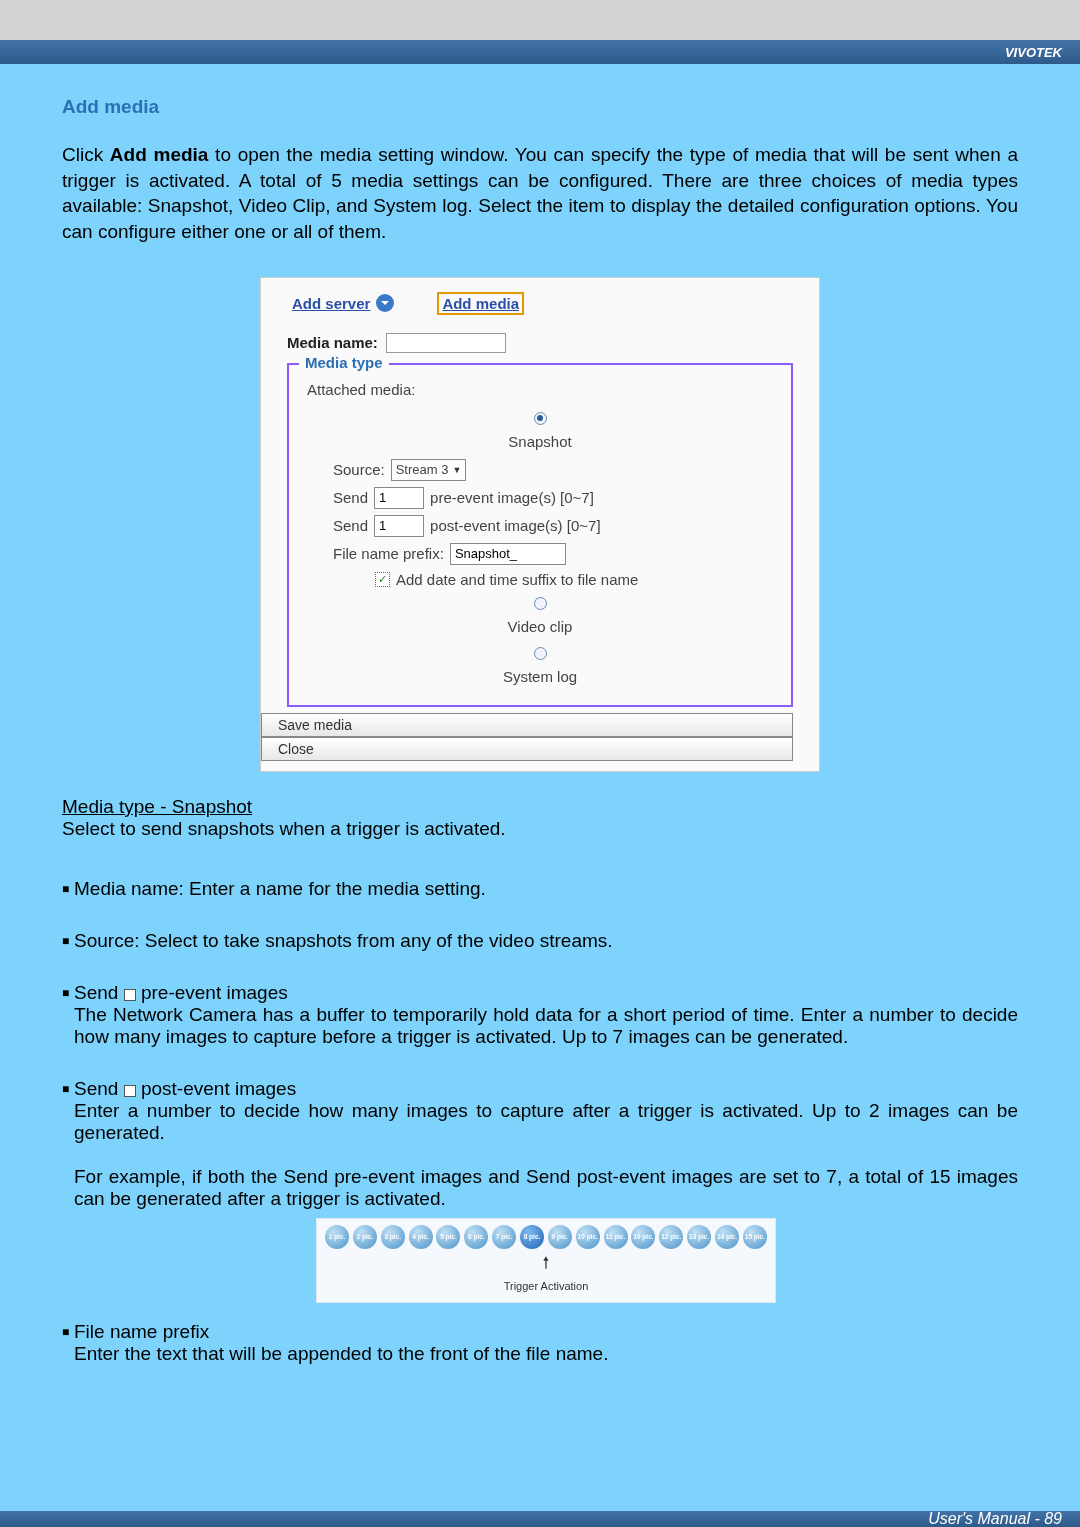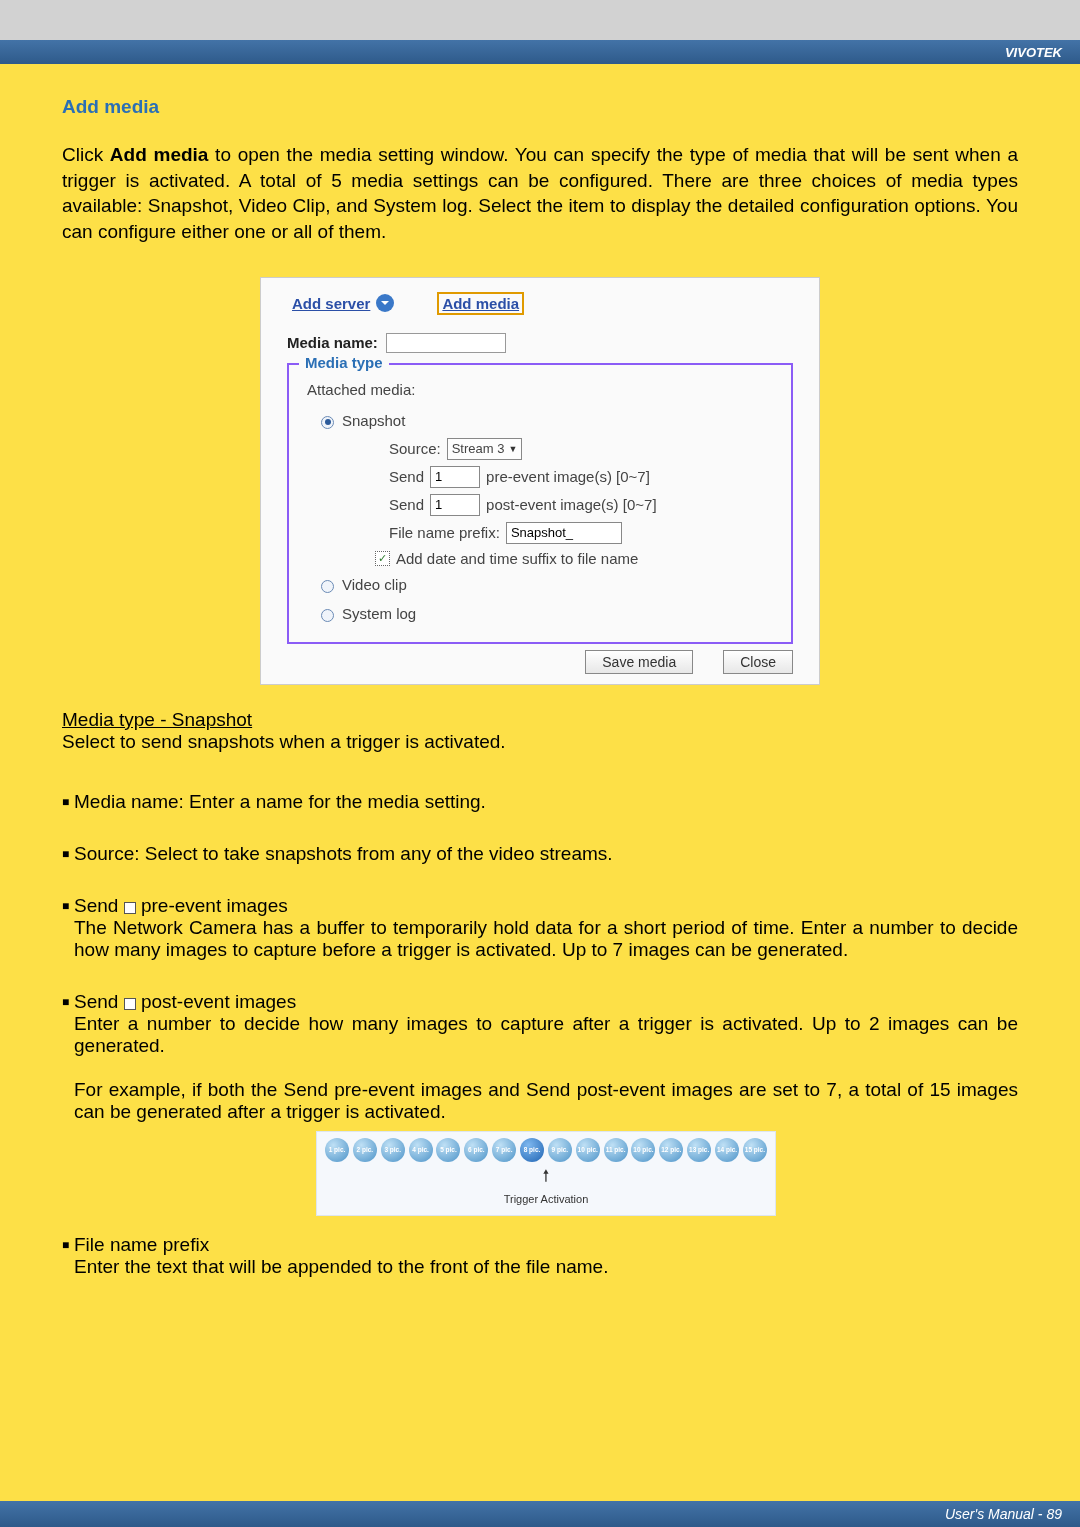--- a/index.html
+++ b/index.html
@@ -5,21 +5,21 @@
   * { box-sizing: border-box; margin: 0; padding: 0; }
   body {
     background: #d2d2d2;
     font-family: Arial, Helvetica, sans-serif;
     width: 1080px;
     margin: 0 auto;
     color: #000;
     font-size: 19px;
   }
   .page {
-    background: #fde047;
+    background: #7dd3fc;
     margin: 40px 0 0 0;
     min-height: 1487px;
     position: relative;
     padding-bottom: 40px;
   }
   .top-bar {
     height: 24px;
     background: linear-gradient(to bottom,#4373a7,#2e5a8a);
     color: #fff;
     display: flex;
@@ -91,30 +91,30 @@
   .legend {
     position: absolute;
     top: -11px; left: 10px;
     background: #fafafa;
     padding: 0 6px;
     color: #2b6fb5;
     font-weight: bold;
     font-size: 15px;
   }
   .attached { padding: 8px 6px; color:#444; }
-  .radio-row { padding: 6px 20px; display:flex; align-items:flex-end; gap:8px; color:#444;}
+  .radio-row { padding: 6px 20px; display:flex; align-items:center; gap:8px; color:#444;flex-direction:column;}
   .radio { width:13px; height:13px; border-radius:50%; border:1px solid #6a8ab5; background:#f0f4fa; display:inline-flex; align-items:center; justify-content:center;}
   .radio.checked::after{content:""; width:6px;height:6px;border-radius:50%;background:#2b5a9a;}
-  .sub { margin-left: 88px; padding:3px 0; display:flex; align-items:center; gap:6px; color:#444;}
+  .sub { margin-left: 32px; padding:3px 0; display:flex; align-items:center; gap:6px; color:#444;}
   .sel { border:1px solid #888; background:#fdfdfd; padding:0 4px; height:22px; display:inline-flex; align-items:center; gap:4px; font-size:13px;}
   .sel .arr{font-size:9px; color:#333;}
   .inp { border:1px solid #888; width:50px; height:22px; padding:0 4px; font-size:13px; background:#fff;}
   .inp.wide{width:116px;}
   .chk { width:15px;height:15px;border:1px dotted #666; background:#fff; display:inline-flex; align-items:center; justify-content:center; font-size:11px; color:#2a7a2a;}
-  .btn-row{display:flex; justify-content:flex-end; gap:30px; padding:6px 26px 0 0;}
+  .btn-row{display:flex; justify-content:flex-end; padding:6px 26px 0 0;flex-direction:column;}
   .btn{border:1px solid #888; background:linear-gradient(#fff,#e7e7e7); padding:3px 16px; font-size:14px; cursor:pointer;}
   .underlined { text-decoration: underline; }
   .list { margin-top:18px; }
   .li { display:flex; margin: 10px 0 0 0; }
   .li .bullet { width:12px; flex:none; font-size:12px; padding-top:4px;}
   .li .licontent { flex:1; }
   .spacer20{height:20px;}
   .small-box { width:12px; height:12px; border:1px solid #555; display:inline-block; vertical-align:-2px; background:#fff;}
   .diagram {
     width: 460px;
@@ -127,24 +127,24 @@
   .circ {
     width:24px;height:24px;border-radius:50%;
     background:radial-gradient(circle at 35% 30%, #bfe0f5, #4c93c8);
     display:flex;align-items:center;justify-content:center;
     font-size:6.5px; color:#fff; font-weight:bold; white-space:nowrap;
   }
   .circ.active{background:radial-gradient(circle at 35% 30%, #7fb8ef, #1f64b3);}
   .arrow-up{ text-align:center; font-size:16px; color:#333; margin-top:2px;}
   .diag-label{ text-align:center; font-size:11px; color:#333; margin-top:2px;}
   .footer-bar {
-    position:absolute; bottom:0; left:0; right:0; height:26px;
+    position:absolute; bottom:0; left:0; right:0; height:16px;
     background: linear-gradient(to bottom,#4373a7,#2e5a8a);
     color:#fff; display:flex; justify-content:flex-end; align-items:center;
-    padding:0 18px; font-size:14px; font-style:italic;
+    padding:0 18px; font-size:16px; font-style:italic;
   }
 </style>
 </head>
 <body>
 
 <div class="page">
   <div class="top-bar">
     <span>VIVOTEK</span>
   </div>
 

